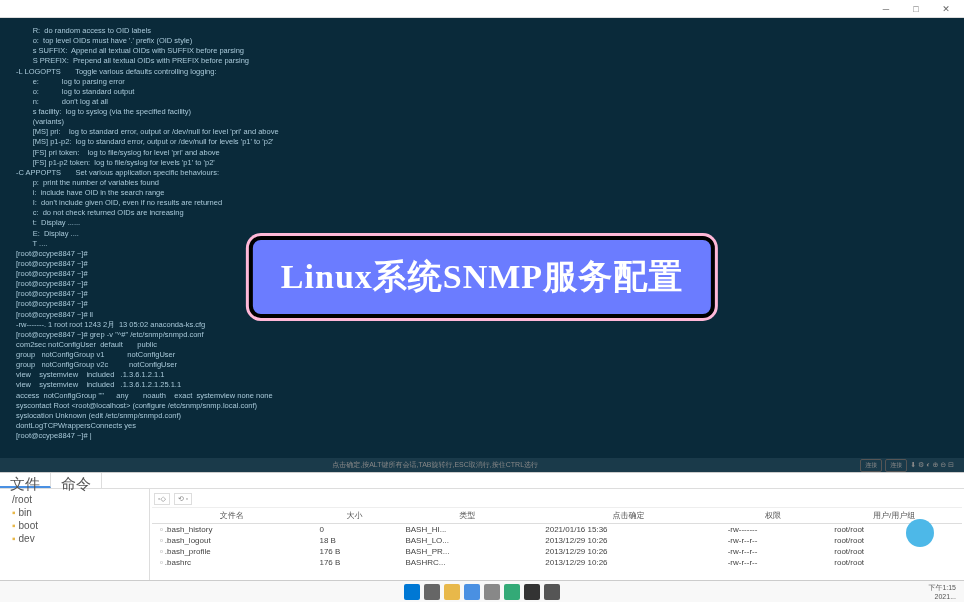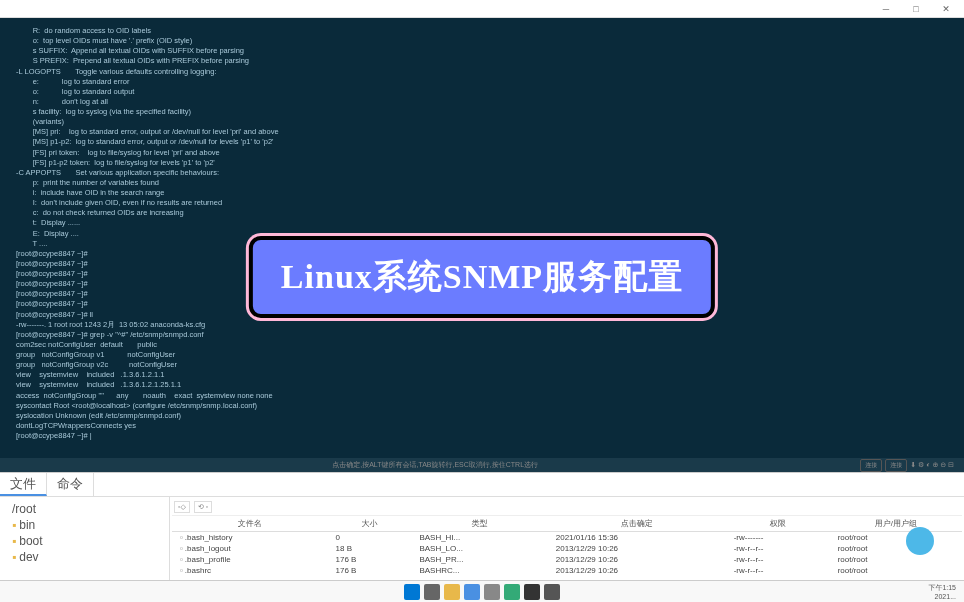--- a/index.html
+++ b/index.html
@@ -17,25 +17,25 @@
     
     .banner { position: absolute; top: 236px; left: 50%; transform: translateX(-50%); background: #6b7cff; border: 4px solid #000; border-radius: 12px; padding: 14px 28px; box-shadow: 0 0 0 3px #ffb8d8; z-index: 10; }
     .banner-text { color: #fff; font-size: 34px; font-weight: bold; letter-spacing: 1px; white-space: nowrap; font-family: Liberation Serif, serif; }
     
     .statusbar { background: #1a3a4a; height: 14px; display: flex; align-items: center; padding: 0 10px; font-size: 7px; color: #888; }
     .statusbar-center { margin: 0 auto; }
     .statusbar-right { display: flex; gap: 3px; align-items: center; }
     .status-btn { padding: 1px 4px; border: 1px solid #555; border-radius: 2px; font-size: 6px; }
     
     .bottom-panel { background: #fff; height: 122px; display: flex; flex-direction: column; border-top: 1px solid #ccc; }
-    .panel-tabs { display: flex; height: 24px; border-bottom: 1px solid #ddd; font-size: 13px; }
+    .panel-tabs { display: flex; height: 16px; border-bottom: 1px solid #ddd; font-size: 15px; }
     .panel-tab { padding: 2px 10px; border-right: 1px solid #ddd; color: #555; cursor: pointer; }
     .panel-tab.active { background: #fff; border-bottom: 2px solid #4a90e2; }
     .panel-body { display: flex; flex: 1; }
-    .panel-left { width: 170px; border-right: 1px solid #ddd; padding: 4px; font-size: 12px; }
+    .panel-left { width: 150px; border-right: 1px solid #ddd; padding: 4px; font-size: 10px; }
     .tree-item { padding: 1px 8px; color: #555; display: flex; align-items: center; gap: 3px; }
     .folder-icon { color: #e8b84a; }
     .panel-right { flex: 1; padding: 2px; font-size: 8px; position: relative; }
     .toolbar { display: flex; gap: 4px; padding: 2px; border-bottom: 1px solid #eee; font-size: 7px; color: #888; }
     .toolbar-btn { padding: 1px 3px; border: 1px solid #ddd; }
     .file-table { width: 100%; font-size: 8px; border-collapse: collapse; }
     .file-table th { text-align: center; padding: 2px 8px; border-bottom: 1px solid #ddd; color: #555; font-weight: normal; }
     .file-table td { padding: 1px 8px; color: #444; }
     .file-icon { color: #888; margin-right: 2px; }
     .blue-circle { position: absolute; right: 30px; top: 30px; width: 28px; height: 28px; background: #4db8e8; border-radius: 50%; }
@@ -59,21 +59,21 @@
   </div>
 </div>
 
 <div class="terminal">
   <div id="terminal-content">
       <div class="terminal-line">        R:  do random access to OID labels</div>
       <div class="terminal-line">        o:  top level OIDs must have '.' prefix (OID style)</div>
       <div class="terminal-line">        s SUFFIX:  Append all textual OIDs with SUFFIX before parsing</div>
       <div class="terminal-line">        S PREFIX:  Prepend all textual OIDs with PREFIX before parsing</div>
       <div class="terminal-line">-L LOGOPTS       Toggle various defaults controlling logging:</div>
-      <div class="terminal-line">        e:           log to standard error</div>
+      <div class="terminal-line">        e:           log to parsing error</div>
       <div class="terminal-line">        o:           log to standard output</div>
       <div class="terminal-line">        n:           don't log at all</div>
       <div class="terminal-line">        s facility:  log to syslog (via the specified facility)</div>
       <div class="terminal-line"></div>
       <div class="terminal-line">        (variants)</div>
       <div class="terminal-line">        [MS] pri:    log to standard error, output or /dev/null for level 'pri' and above</div>
       <div class="terminal-line">        [MS] p1-p2:  log to standard error, output or /dev/null for levels 'p1' to 'p2'</div>
       <div class="terminal-line">        [FS] pri token:    log to file/syslog for level 'pri' and above</div>
       <div class="terminal-line">        [FS] p1-p2 token:  log to file/syslog for levels 'p1' to 'p2'</div>
       <div class="terminal-line">-C APPOPTS       Set various application specific behaviours:</div>

